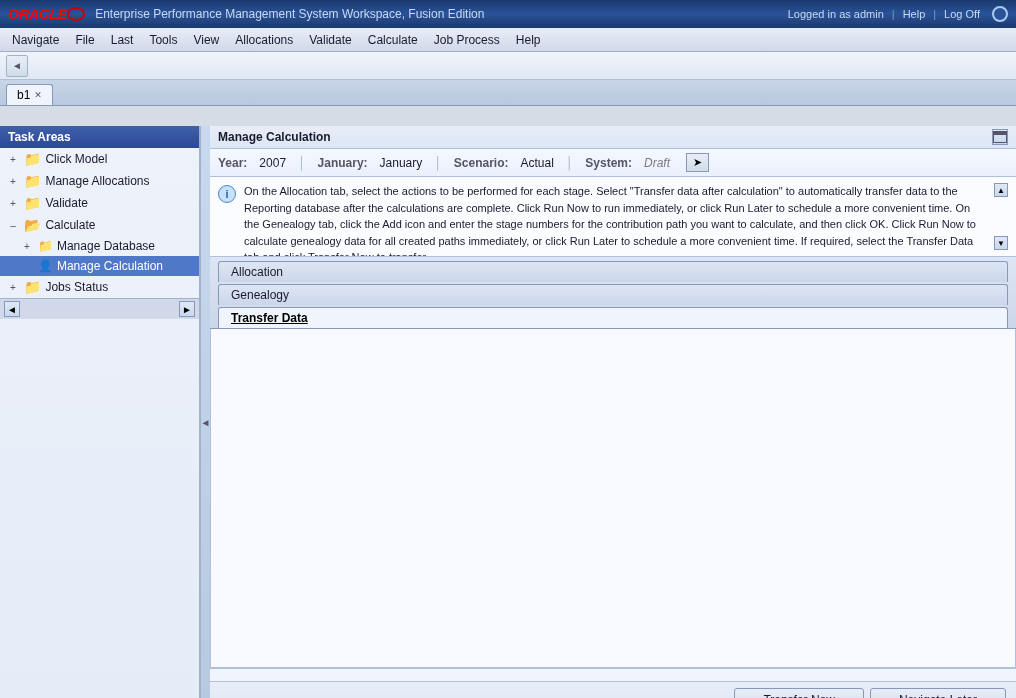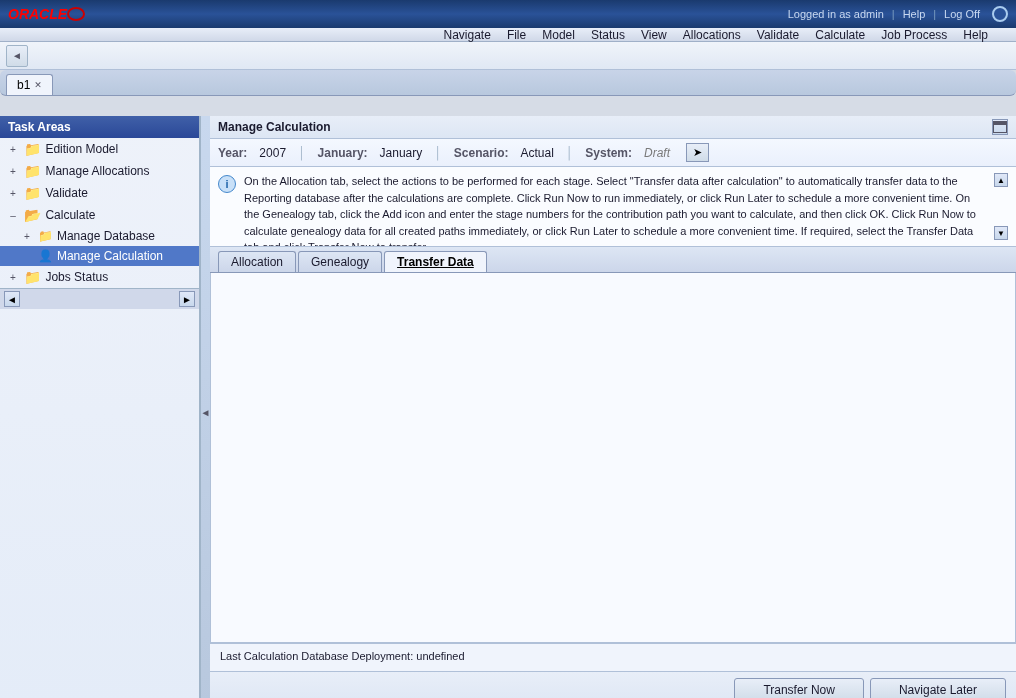--- a/index.html
+++ b/index.html
@@ -25,26 +25,25 @@
       border-radius: 50%;
     }
     #app-title { color: #c8d8f0; font-size: 12px; }
     #top-bar-right { display: flex; align-items: center; gap: 8px; font-size: 11px; color: #c8d8f0; }
     #top-bar-right a { color: #c8d8f0; text-decoration: none; }
     .top-separator { color: #7a9cc0; }
 
     
     #menu-bar {
       background: linear-gradient(to bottom, #e8eef8, #d0d8e8);
-      height: 14px;
-      display: flex;
-      align-items: center;
-      padding: 0 20px;
+      height: 24px;
+      display: flex;
+      align-items: center;
+      padding: 0 4px;
       border-bottom: 1px solid #a0b0c8;
-      justify-content: flex-end;
     }
     .menu-item {
       padding: 2px 8px;
       cursor: pointer;
       font-size: 12px;
       color: #1a1a2e;
       border-radius: 2px;
     }
 
     
@@ -67,21 +66,20 @@
     }
 
     
     #tab-bar {
       background: linear-gradient(to bottom, #c8d4e8, #b8c8de);
       height: 26px;
       display: flex;
       align-items: flex-end;
       padding: 0 6px;
       border-bottom: 1px solid #8898b8;
-      border-radius: 6px;
     }
     .tab {
       display: flex; align-items: center; gap: 4px;
       background: linear-gradient(to bottom, #e8eef8, #dde6f4);
       border: 1px solid #8898b8;
       border-bottom: none;
       padding: 3px 10px;
       border-radius: 3px 3px 0 0;
       font-size: 12px;
       cursor: pointer;
@@ -218,20 +216,21 @@
       font-size: 8px; cursor: pointer;
     }
 
     
     #panel-tabs {
       display: flex;
       background: linear-gradient(to bottom, #dde6f4, #ccd6ea);
       border-bottom: 1px solid #8898b8;
       padding: 4px 8px 0;
       gap: 2px;
+      flex-direction: column;
     }
     .panel-tab {
       padding: 3px 12px;
       border: 1px solid #8898b8;
       border-bottom: none;
       border-radius: 3px 3px 0 0;
       cursor: pointer;
       font-size: 12px;
       background: linear-gradient(to bottom, #dde6f4, #ccd6ea);
       color: #1a1a2e;
@@ -321,36 +320,37 @@
   </style>
 </head>
 <body>
 
 <div id="top-bar">
   <div id="top-bar-left">
     <div id="oracle-logo">
       <span class="oracle-red">ORACLE</span>
       <span class="oracle-outline"></span>
     </div>
+    <span id="app-title">Enterprise Performance Management System Workspace, Fusion Edition</span>
   </div>
   <div id="top-bar-right">
     <span>Logged in as admin</span>
     <span class="top-separator">|</span>
     <a href="#">Help</a>
     <span class="top-separator">|</span>
     <a href="#">Log Off</a>
     <span style="display:inline-block;width:16px;height:16px;border:2px solid #aaccee;border-radius:50%;background:#2a5298;margin-left:4px;vertical-align:middle;"></span>
   </div>
 </div>
 
 <div id="menu-bar">
   <span class="menu-item">Navigate</span>
   <span class="menu-item">File</span>
-  <span class="menu-item">Model</span>
-  <span class="menu-item">Status</span>
+  <span class="menu-item">Last</span>
+  <span class="menu-item">Tools</span>
   <span class="menu-item">View</span>
   <span class="menu-item">Allocations</span>
   <span class="menu-item">Validate</span>
   <span class="menu-item">Calculate</span>
   <span class="menu-item">Job Process</span>
   <span class="menu-item">Help</span>
 </div>
 
 <div id="toolbar">
   <div class="toolbar-btn" style="color:#556;">◄</div>
@@ -365,21 +365,21 @@
 
 <div id="main-layout">
 
   <div id="sidebar">
     <div id="sidebar-title">Task Areas</div>
     <div id="sidebar-content">
 
       <div class="tree-item">
         <span class="tree-expand">+</span>
         <span class="folder-icon">📁</span>
-        <span>Edition Model</span>
+        <span>Click Model</span>
       </div>
 
       <div class="tree-item">
         <span class="tree-expand">+</span>
         <span class="folder-icon">📁</span>
         <span>Manage Allocations</span>
       </div>
 
       <div class="tree-item">
         <span class="tree-expand">+</span>
@@ -459,21 +459,20 @@
       <div class="panel-tab">Allocation</div>
       <div class="panel-tab">Genealogy</div>
       <div class="panel-tab active">Transfer Data</div>
     </div>
 
     <div id="content-panel">
       
     </div>
 
     <div id="bottom-status">
-      <div class="status-line">Last Calculation Database Deployment: undefined</div>
     </div>
 
     <div id="bottom-buttons">
       <button class="action-btn">Transfer Now</button>
       <button class="action-btn">Navigate Later</button>
     </div>
   </div>
 </div>
 
 </body></html>

